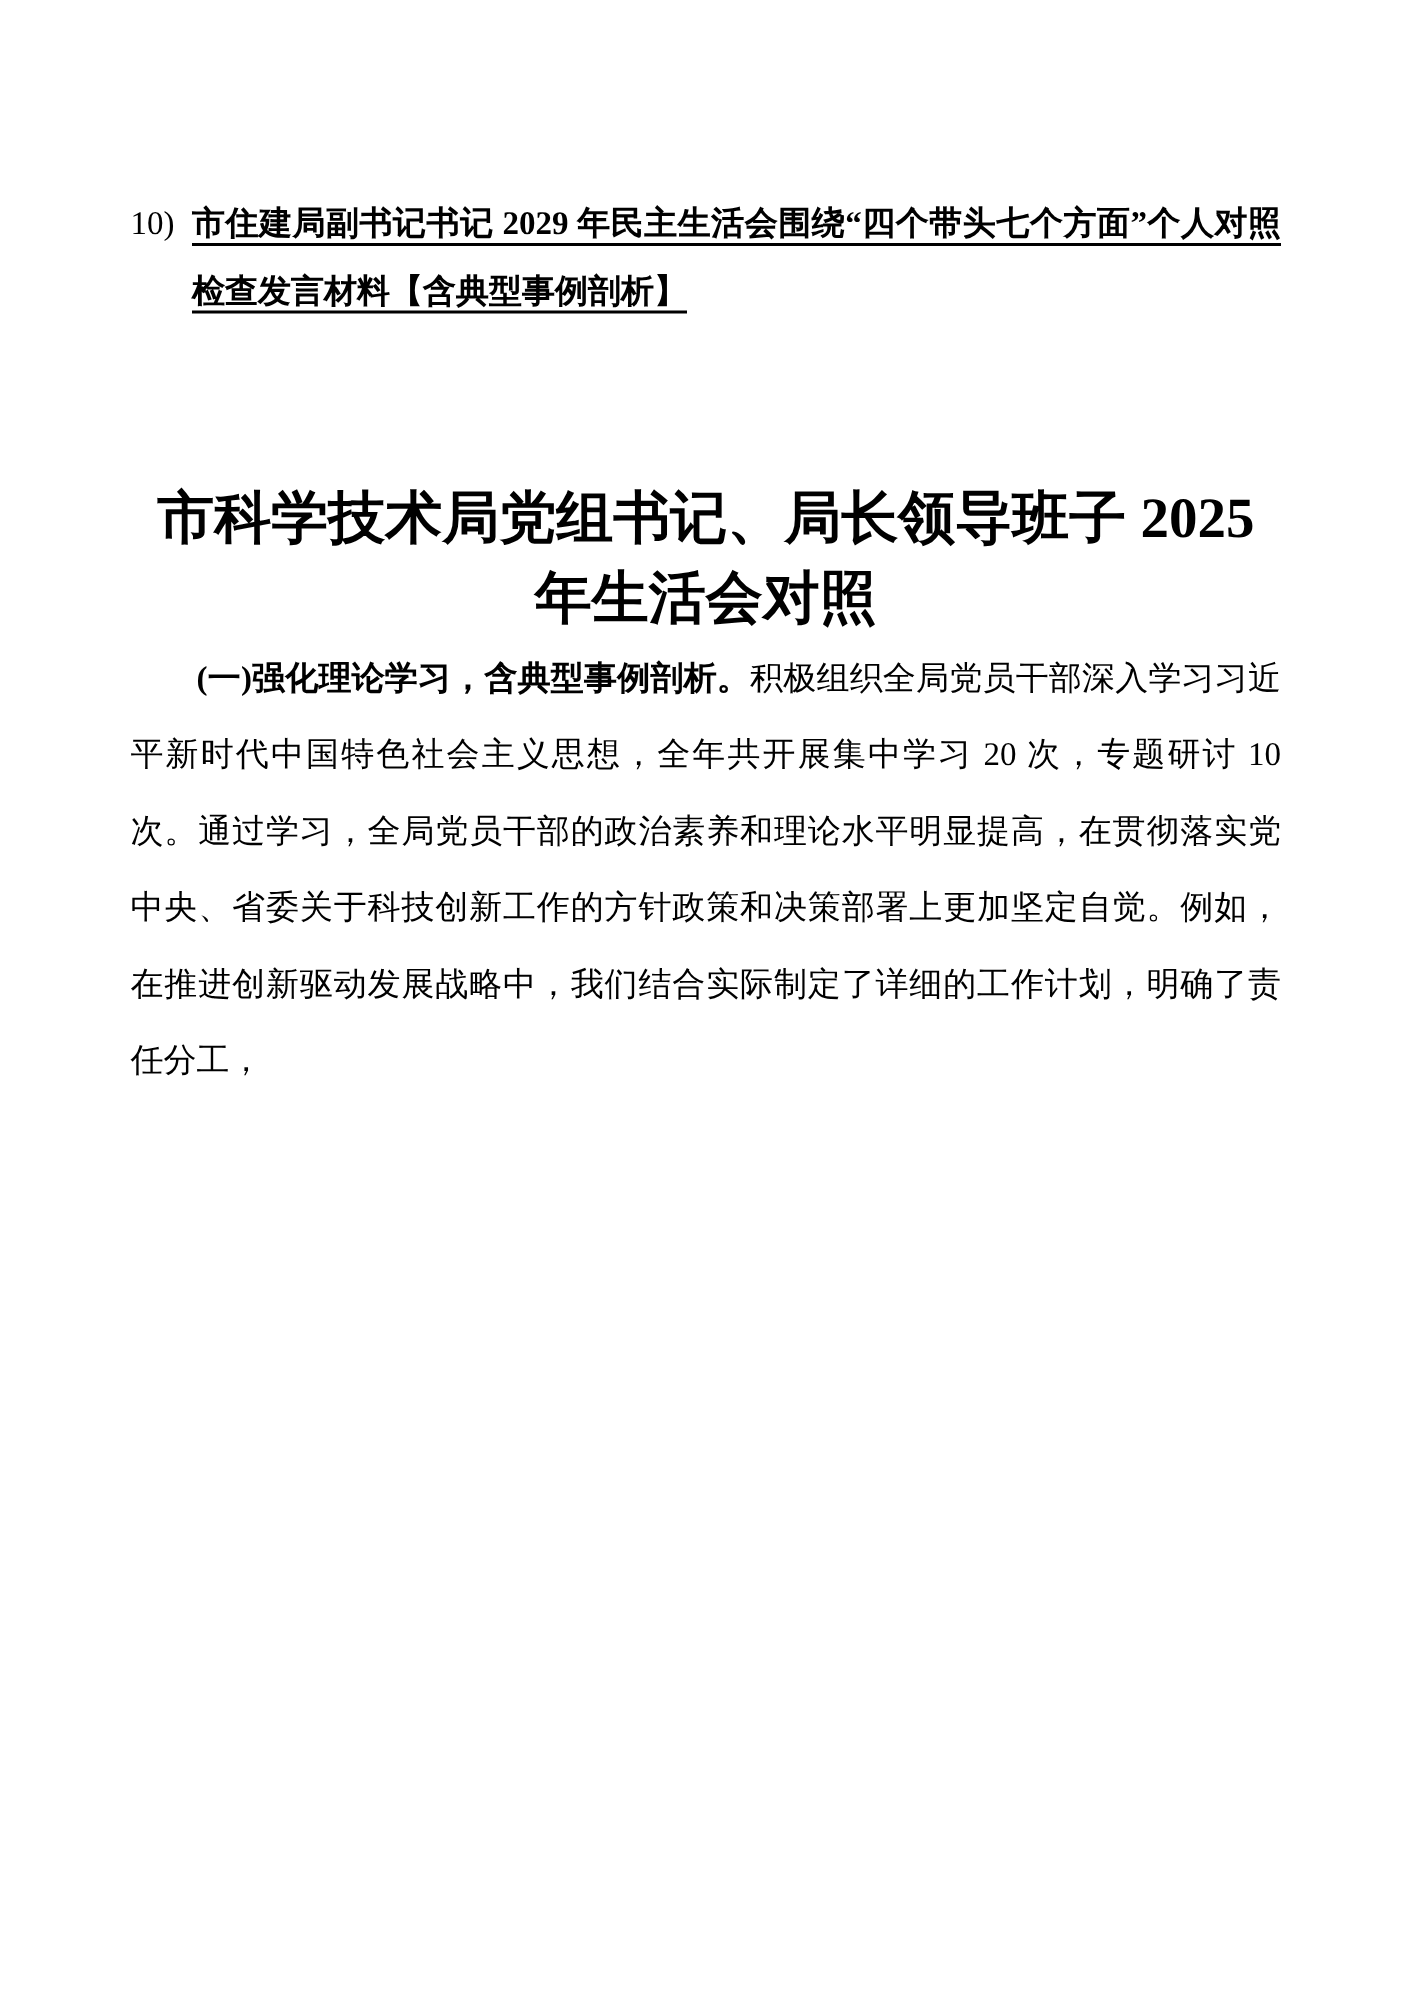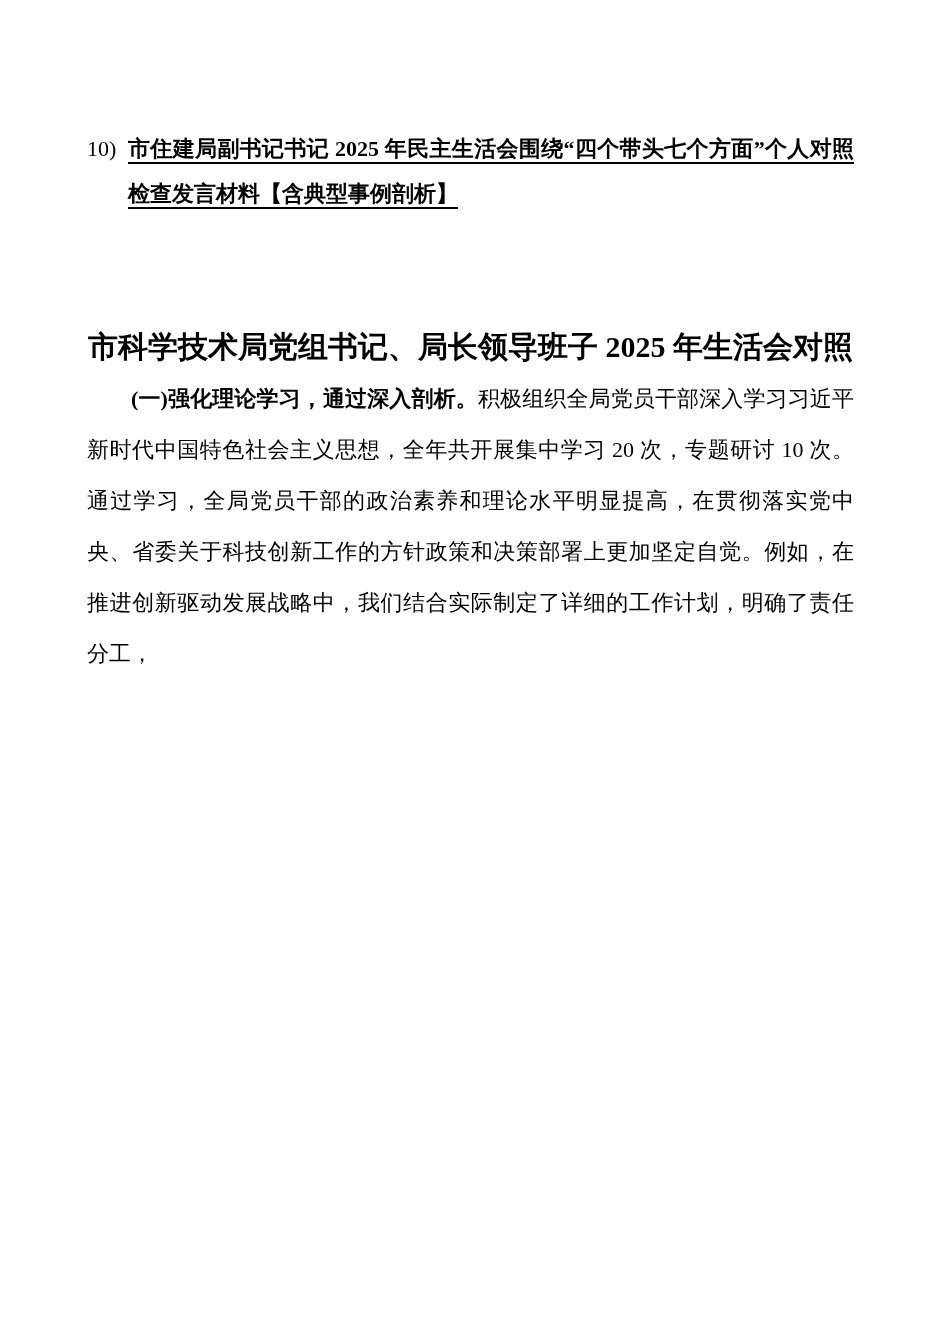--- a/index.html
+++ b/index.html
@@ -34,21 +34,21 @@
     flex: 1;
     font-weight: 700;
     text-align: justify;
     text-decoration: underline;
     text-decoration-thickness: 2px;
     text-underline-offset: 6px;
   }
   
   .doc-title {
     margin: 104px 0 0 0;
-    font-size: 30px;
+    font-size: 38px;
     font-weight: 700;
     line-height: 53px;
     text-align: center;
   }
   .doc-title .tline { display: block; }
   
   .body-p {
     margin: 0;
     font-size: 22px;
     line-height: 51px;
@@ -68,28 +68,28 @@
 </style>
 </head>
 <body>
 
 <div class="page">
 
   <div class="ref-list">
 
     <div class="ref-item">
       <span class="num">10)</span>
-      <span class="itext">市住建局副书记书记 2025 年民主生活会围绕“四个带头七个方面”个人对照检查发言材料【含典型事例剖析】</span>
+      <span class="itext">市住建局副书记书记 2029 年民主生活会围绕“四个带头七个方面”个人对照检查发言材料【含典型事例剖析】</span>
     </div>
 
 
 
   </div>
 
   <h1 class="doc-title">
     <span class="tline">市科学技术局党组书记、局长领导班子 2025 年生活会对照</span>
   </h1>
 
 
 
-  <p class="body-p"><span class="lead">(一)强化理论学习，通过深入剖析。</span><span>积极组织全局党员干部深入学习习近平新时代中国特色社会主义思想，全年共开展集中学习 20 次，专题研讨 10 次。通过学习，全局党员干部的政治素养和理论水平明显提高，在贯彻落实党中央、省委关于科技创新工作的方针政策和决策部署上更加坚定自觉。例如，在推进创新驱动发展战略中，我们结合实际制定了详细的工作计划，明确了责任分工，</span></p>
+  <p class="body-p"><span class="lead">(一)强化理论学习，含典型事例剖析。</span><span>积极组织全局党员干部深入学习习近平新时代中国特色社会主义思想，全年共开展集中学习 20 次，专题研讨 10 次。通过学习，全局党员干部的政治素养和理论水平明显提高，在贯彻落实党中央、省委关于科技创新工作的方针政策和决策部署上更加坚定自觉。例如，在推进创新驱动发展战略中，我们结合实际制定了详细的工作计划，明确了责任分工，</span></p>
 
 </div>
 
 </body></html>

